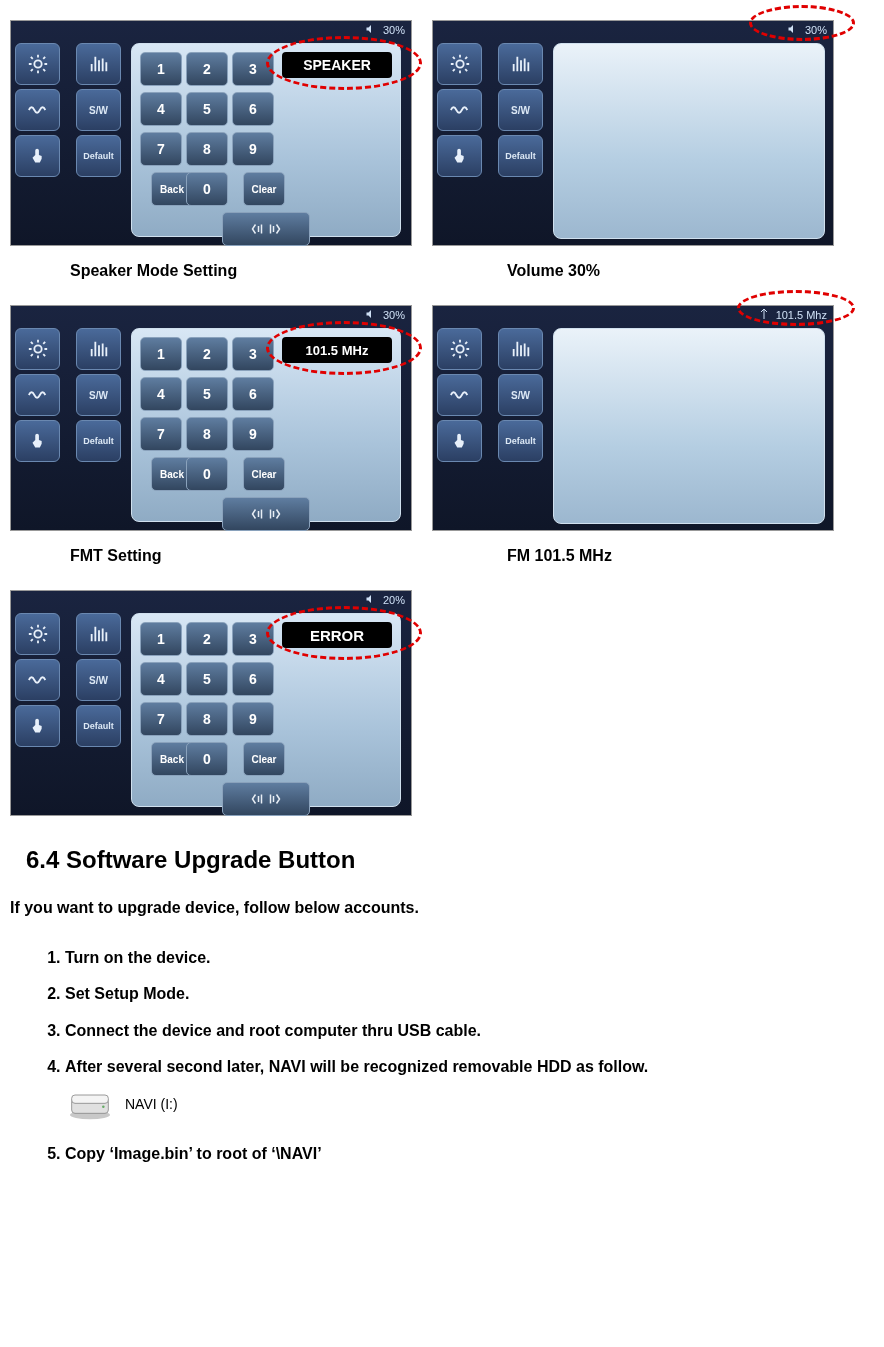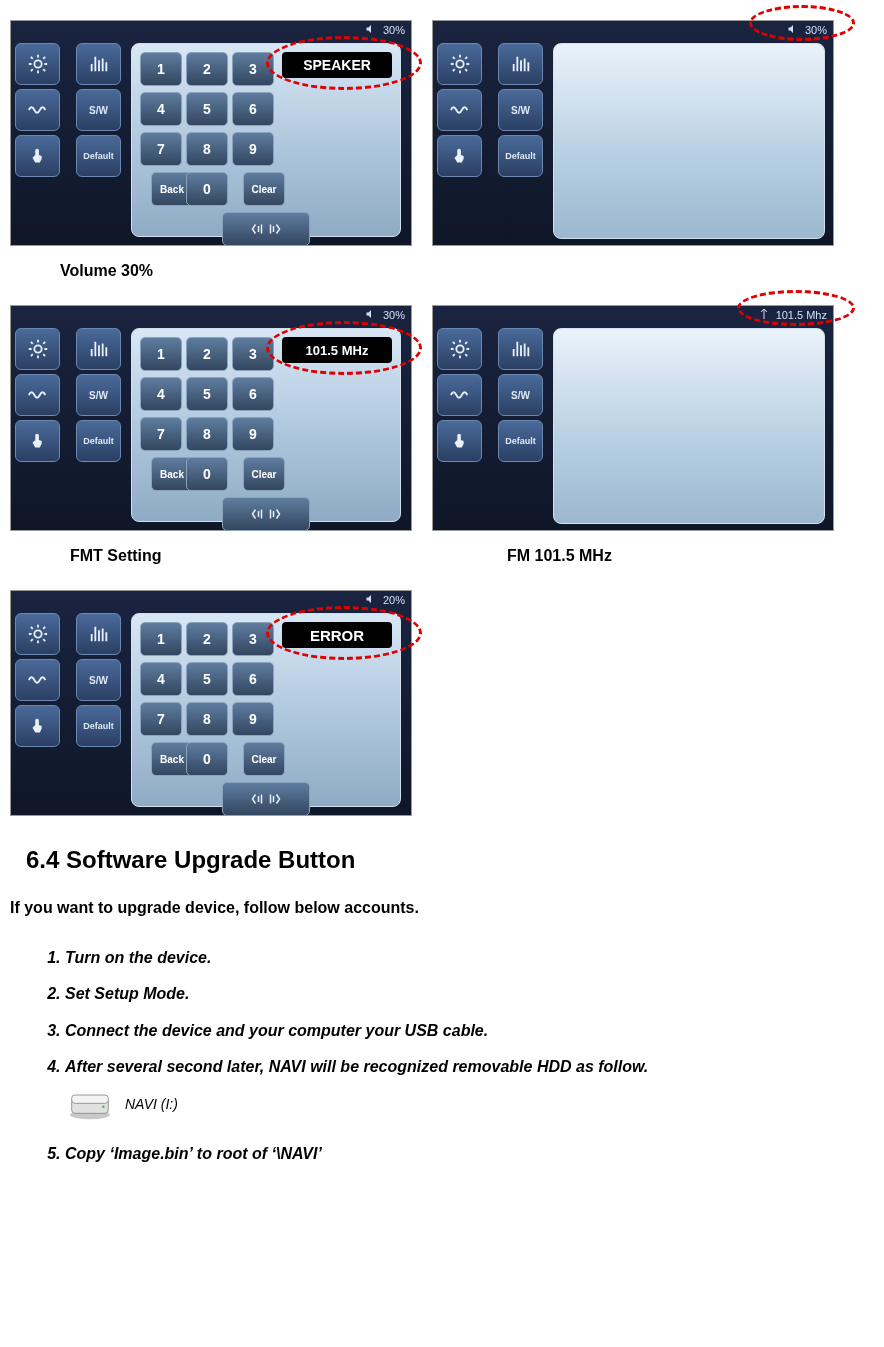--- a/index.html
+++ b/index.html
@@ -146,21 +146,20 @@
   ol.steps {
     list-style: decimal;
     padding-left: 55px;
     margin:0;
   }
   ol.steps li {
     font-weight:bold;
     font-size:16px;
     margin-bottom: 14px;
     line-height: 1.4;
-    font-style: italic;
   }
   .drive {
     display:inline-flex;
     align-items:center;
     gap:10px;
     margin: 8px 0 4px 0;
   }
   .drive-icon {
     width: 50px; height: 36px;
   }
@@ -274,20 +273,21 @@
               </svg>
             </div>
         <div class="side-btn default">Default</div>
       </div>
     </div>
     <div class="blank-panel"></div>
     <div class="red-oval" style="left:316px; top:-16px; width:100px; height:30px;"></div>
   </div>
 </div>
 <div class="caption-row">
+  <div class="caption">Speaker Mode Setting</div>
   <div class="caption right">Volume 30%</div>
 </div>
 
 <div class="row">
 
   <div class="screenshot">
     <div class="statusbar">
       <span class="spk-ico"><svg viewBox="0 0 24 24">
               <path d="M3 9v6h4l5 5V4L7 9H3z"></path>
             </svg></span>
@@ -465,21 +465,21 @@
   </div>
   <div style="flex:1"></div>
 </div>
 
 <h2 class="section">6.4 Software Upgrade Button</h2>
 <p class="intro">If you want to upgrade device, follow below accounts.</p>
 
 <ol class="steps">
   <li>Turn on the device.</li>
   <li>Set Setup Mode.</li>
-  <li>Connect the device and your computer your USB cable.</li>
+  <li>Connect the device and root computer thru USB cable.</li>
   <li>
     <span>After several second later, NAVI will be recognized removable HDD as follow.</span><br>
     <span class="drive">
       <svg class="drive-icon" viewBox="0 0 60 40">
         <ellipse cx="30" cy="32" rx="24" ry="5" fill="#c8c8c8"></ellipse>
         <rect x="8" y="12" width="44" height="18" rx="4" fill="#e0e0e0" stroke="#888"></rect>
         <rect x="8" y="8" width="44" height="10" rx="4" fill="#f4f4f4" stroke="#888"></rect>
         <circle cx="46" cy="22" r="1.5" fill="#6a6"></circle>
       </svg>
       <span class="drive-label">NAVI (I:)</span>

